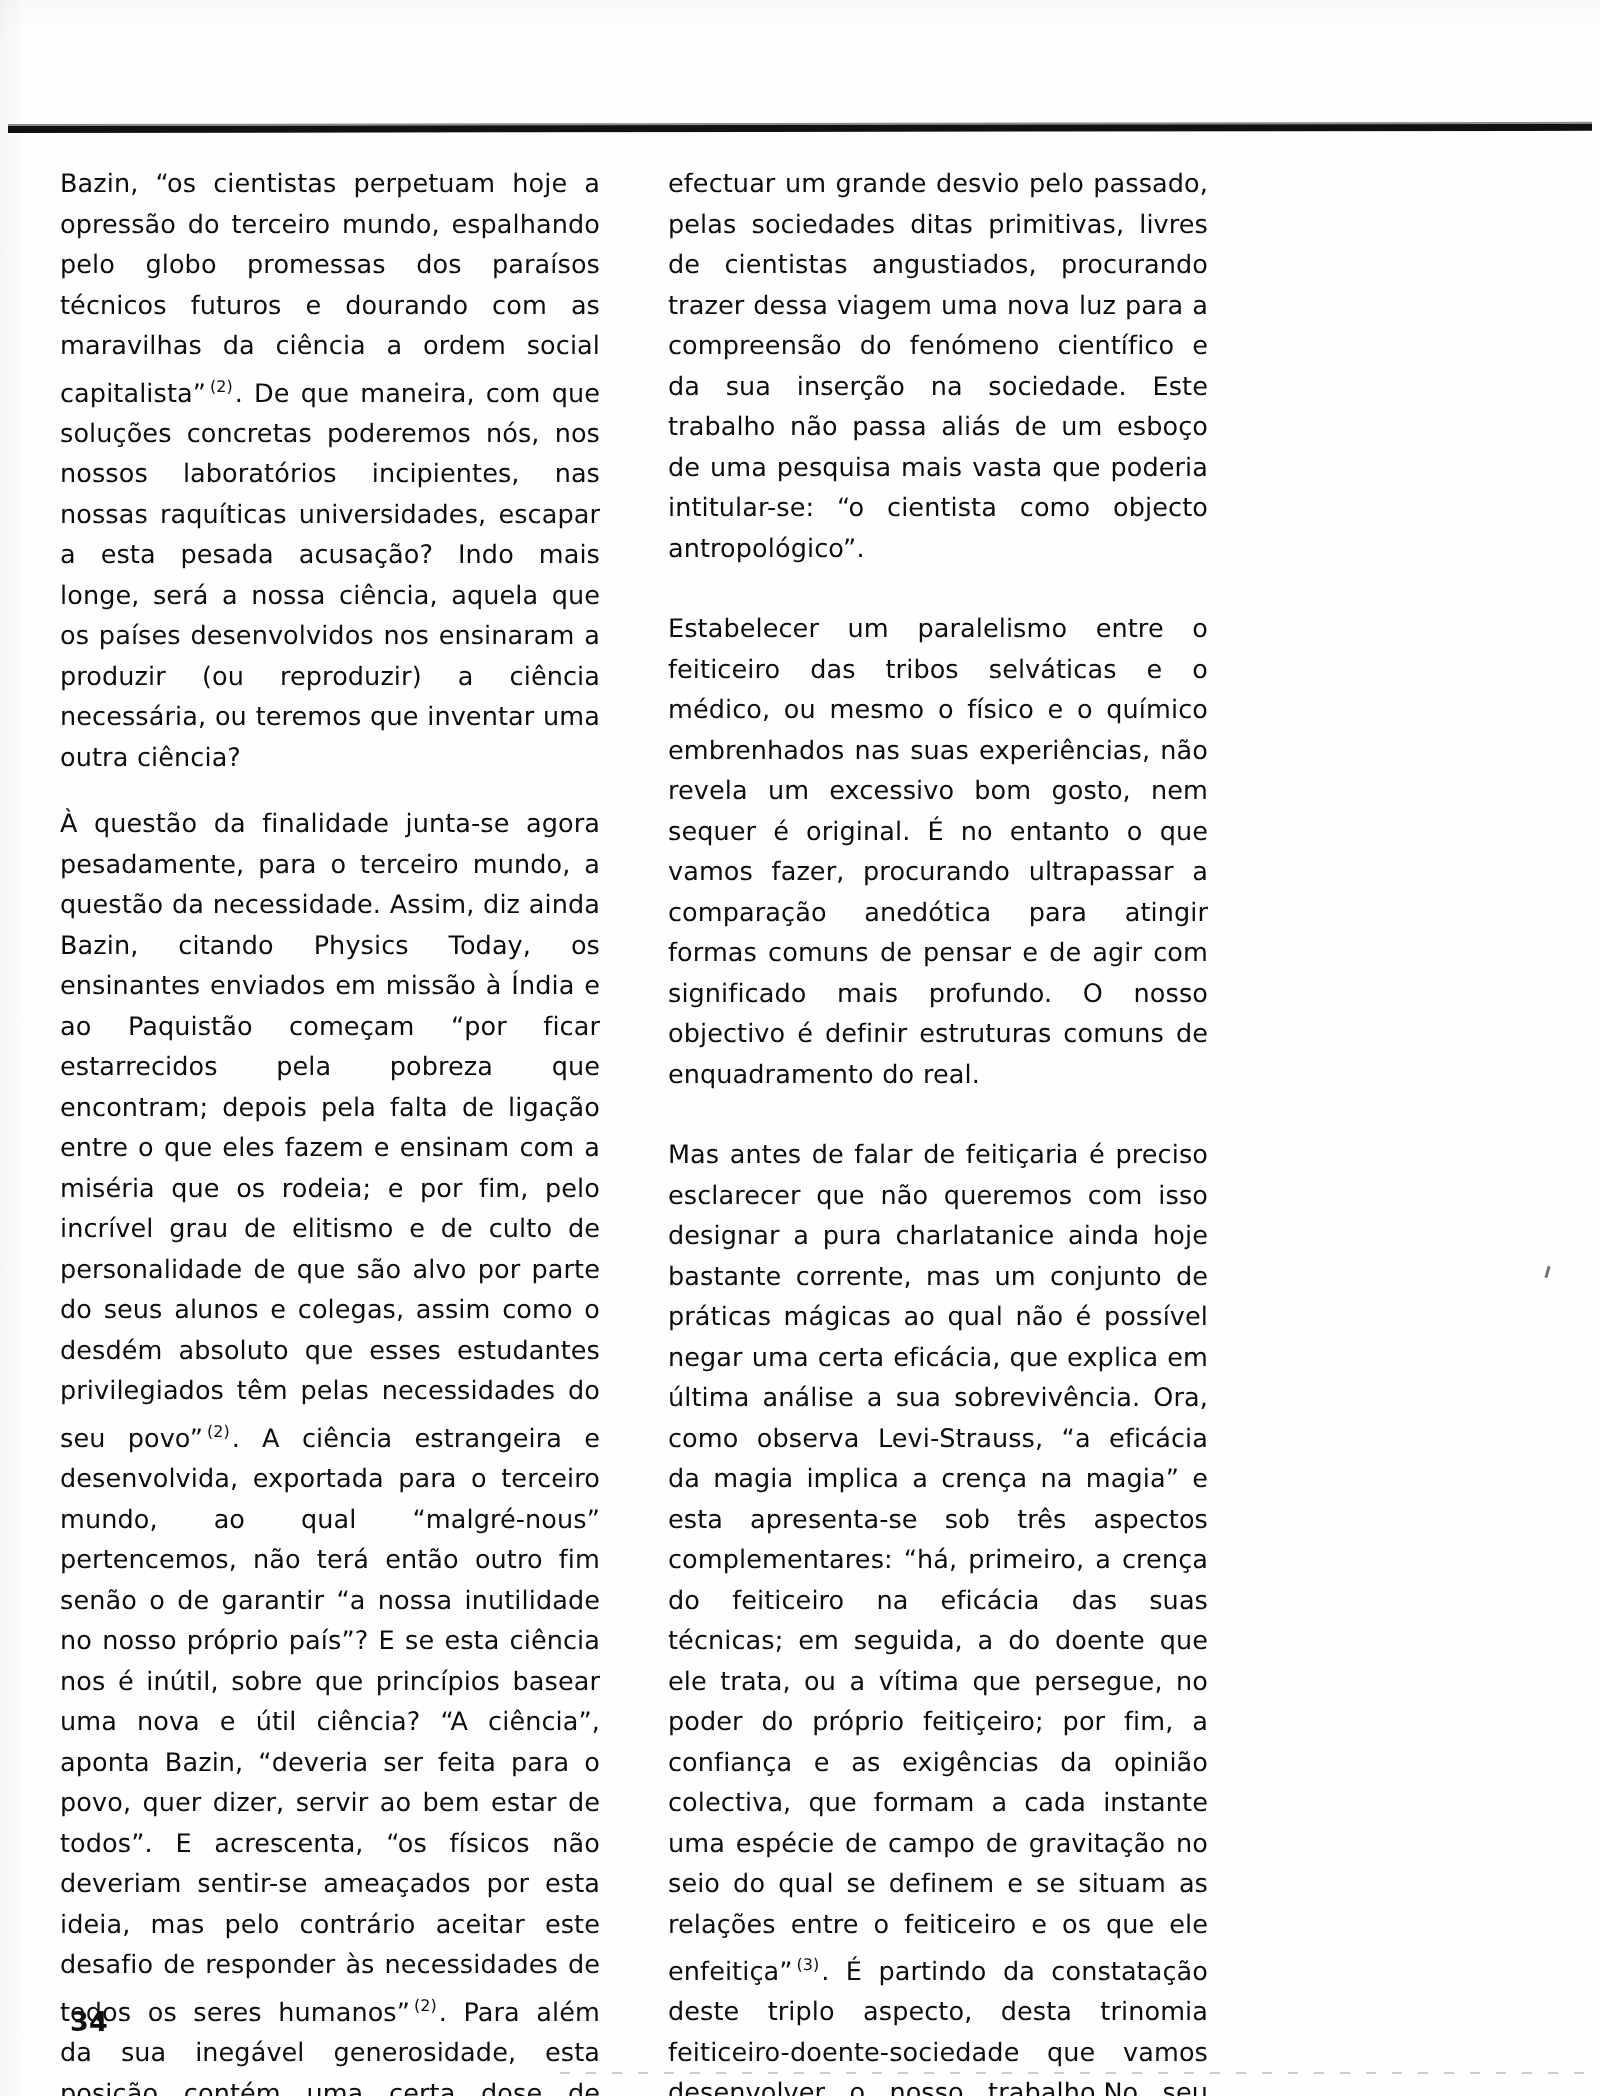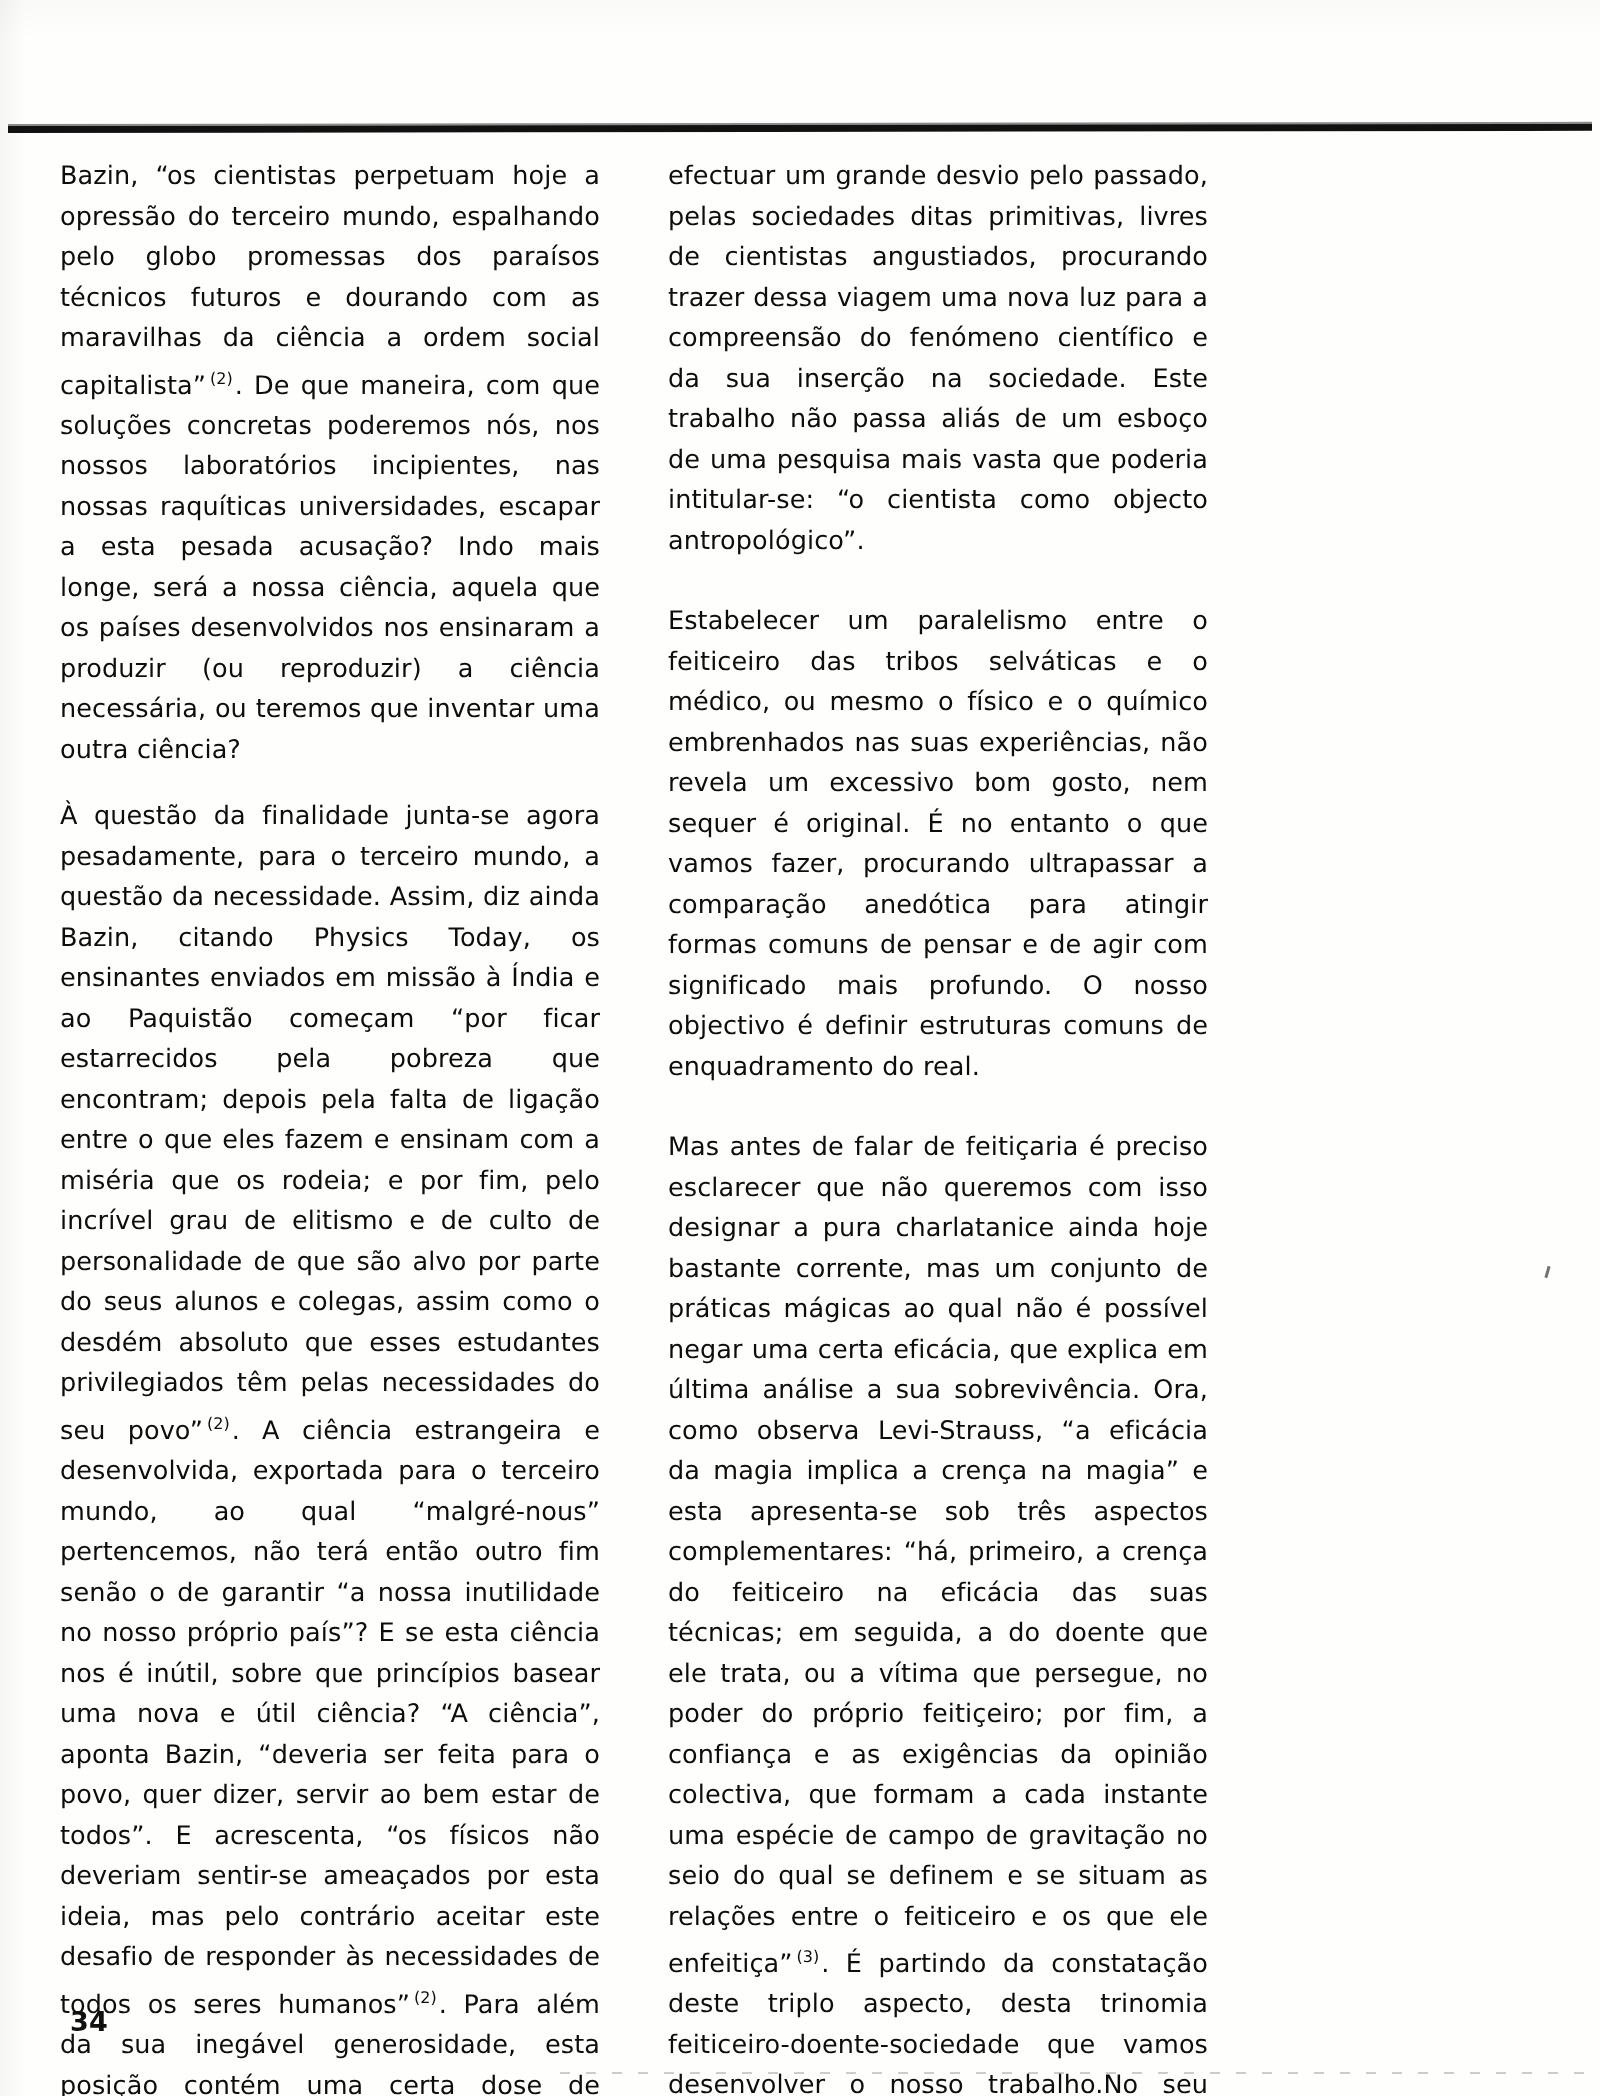--- a/index.html
+++ b/index.html
@@ -67,21 +67,21 @@
     display: flex;
     gap: 50px;
   }
   .column {
     width: 540px;
     flex: 0 0 540px;
   }
   .column.right { margin-left: 18px; }
 
   p.para {
-    margin: 4px 0 26px 0;
+    margin: 12px 0 26px 0;
     text-align: justify;
     text-align-last: left;
     font-size: 25.5px;
     line-height: 40.5px;
     color: #0d0d0d;
     letter-spacing: 0.1px;
     word-spacing: 0.4px;
     -webkit-font-smoothing: none;
     text-rendering: geometricPrecision;
   }

